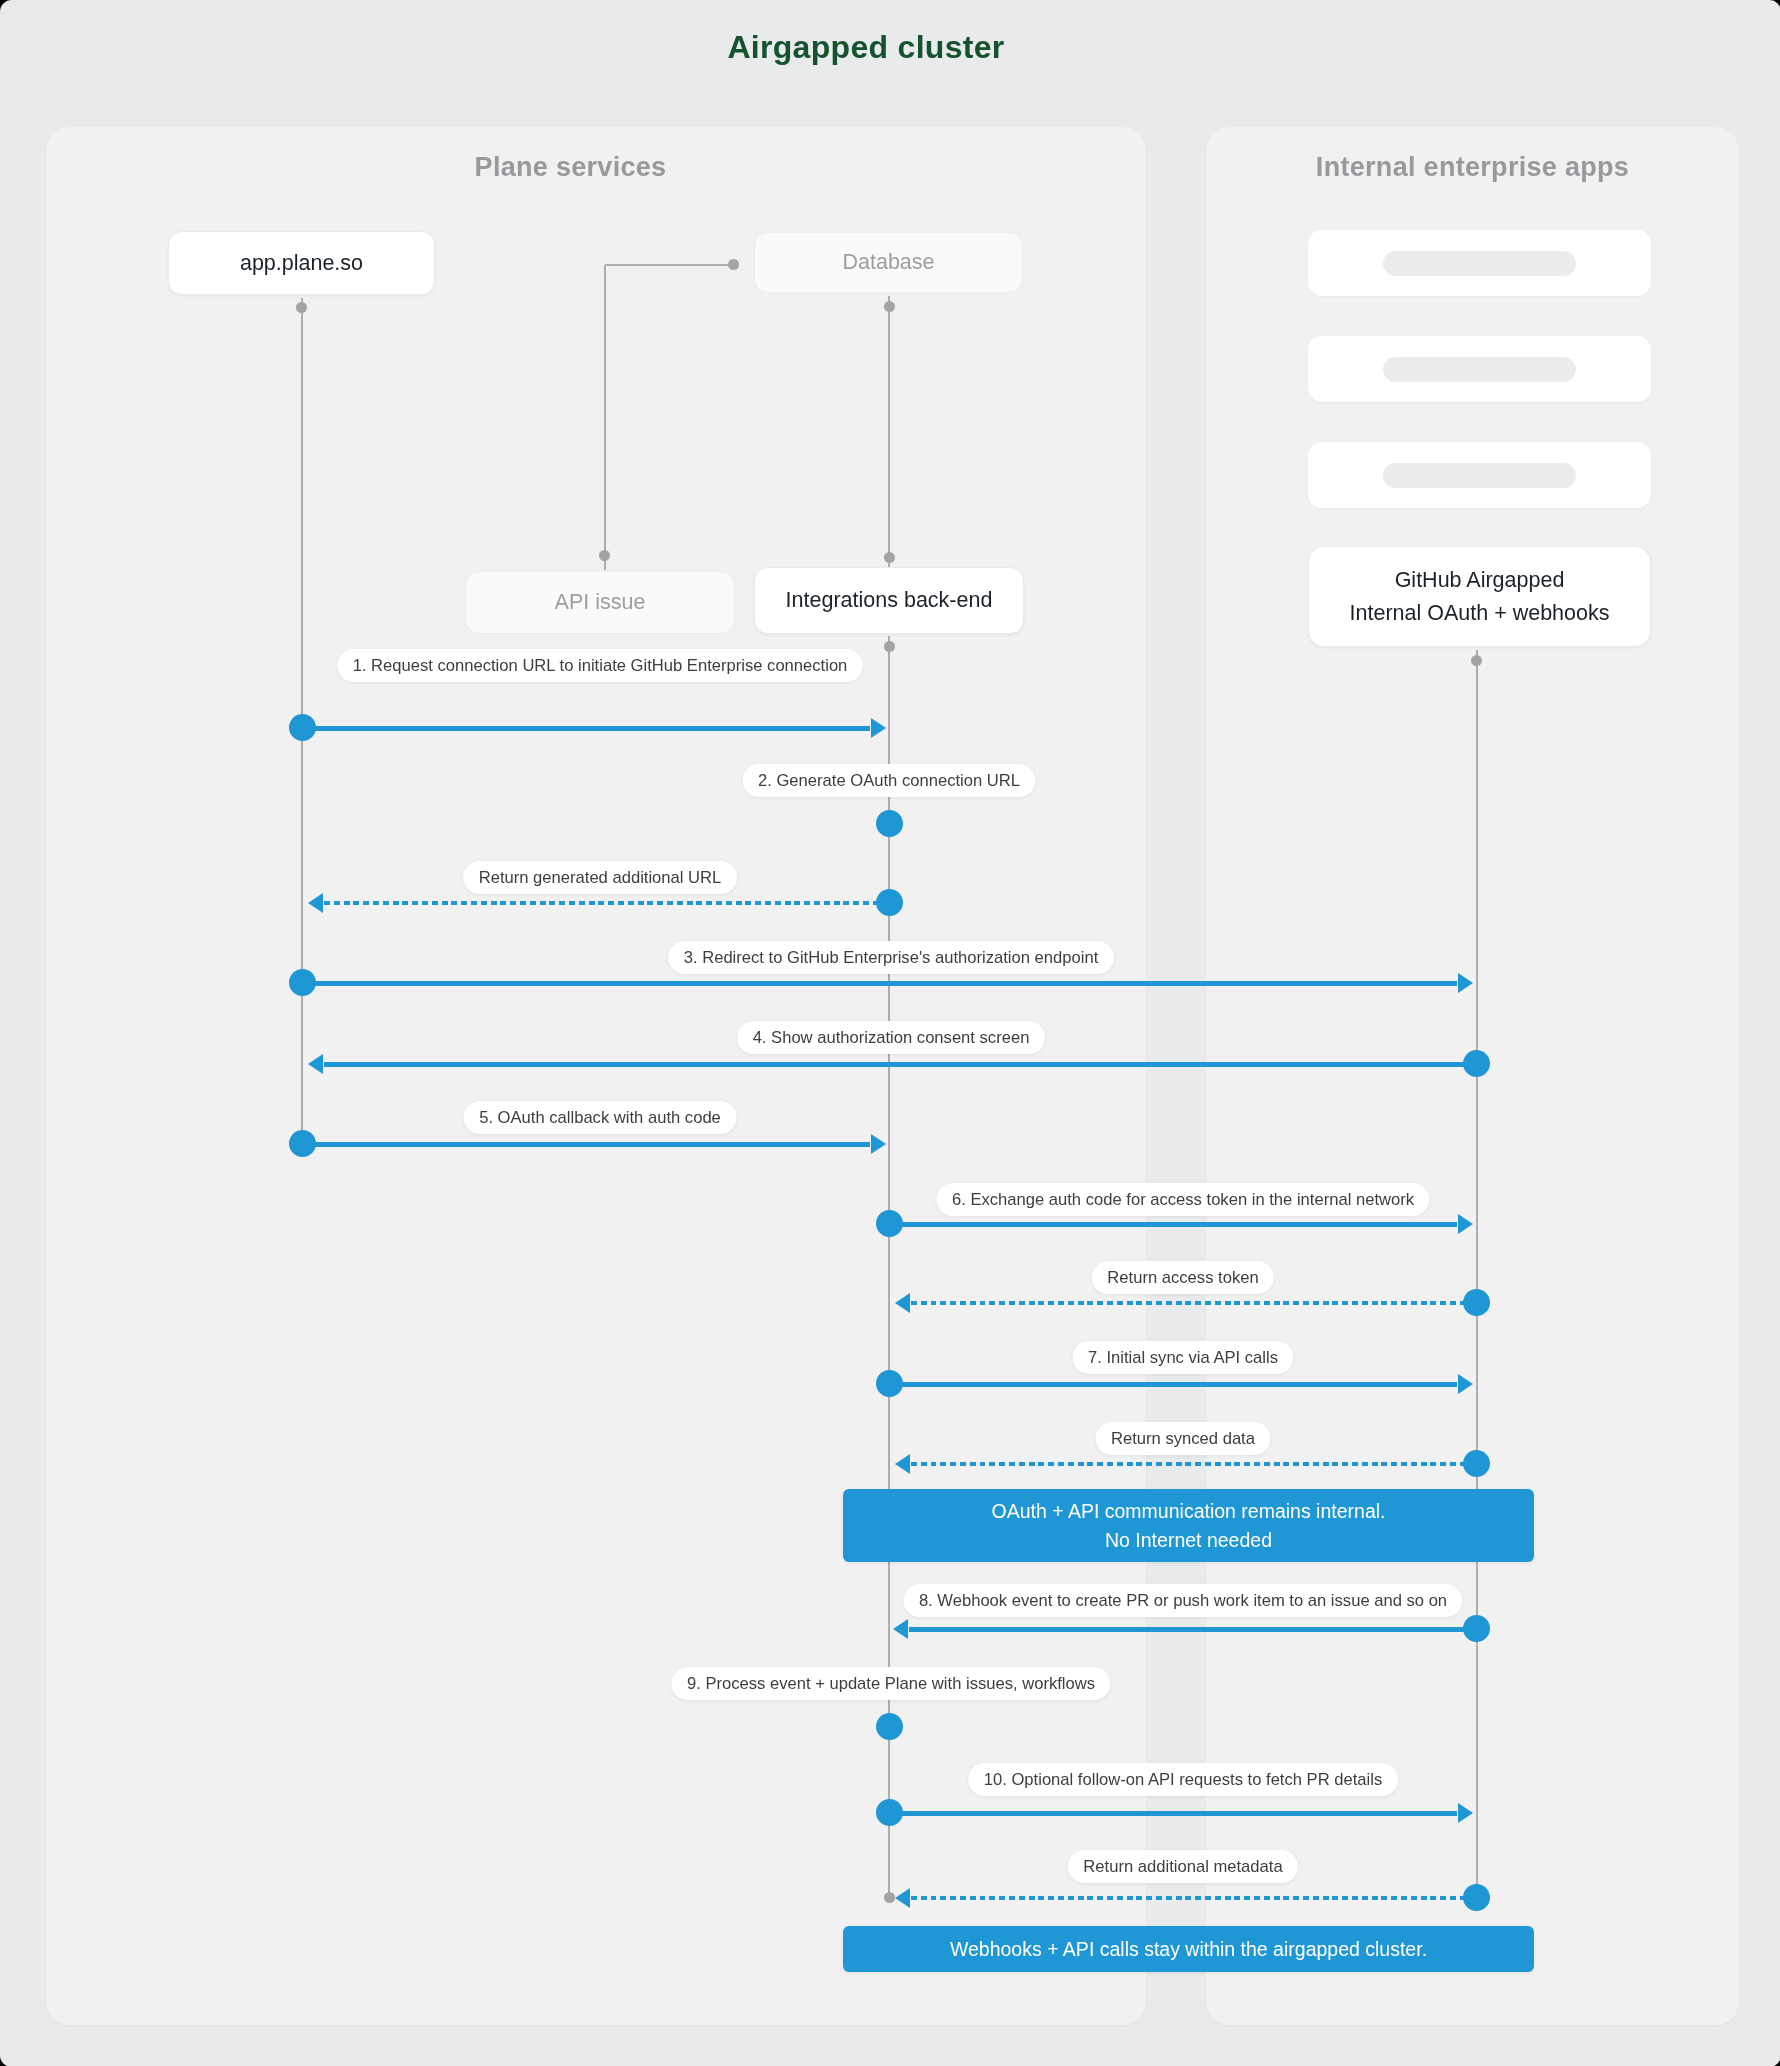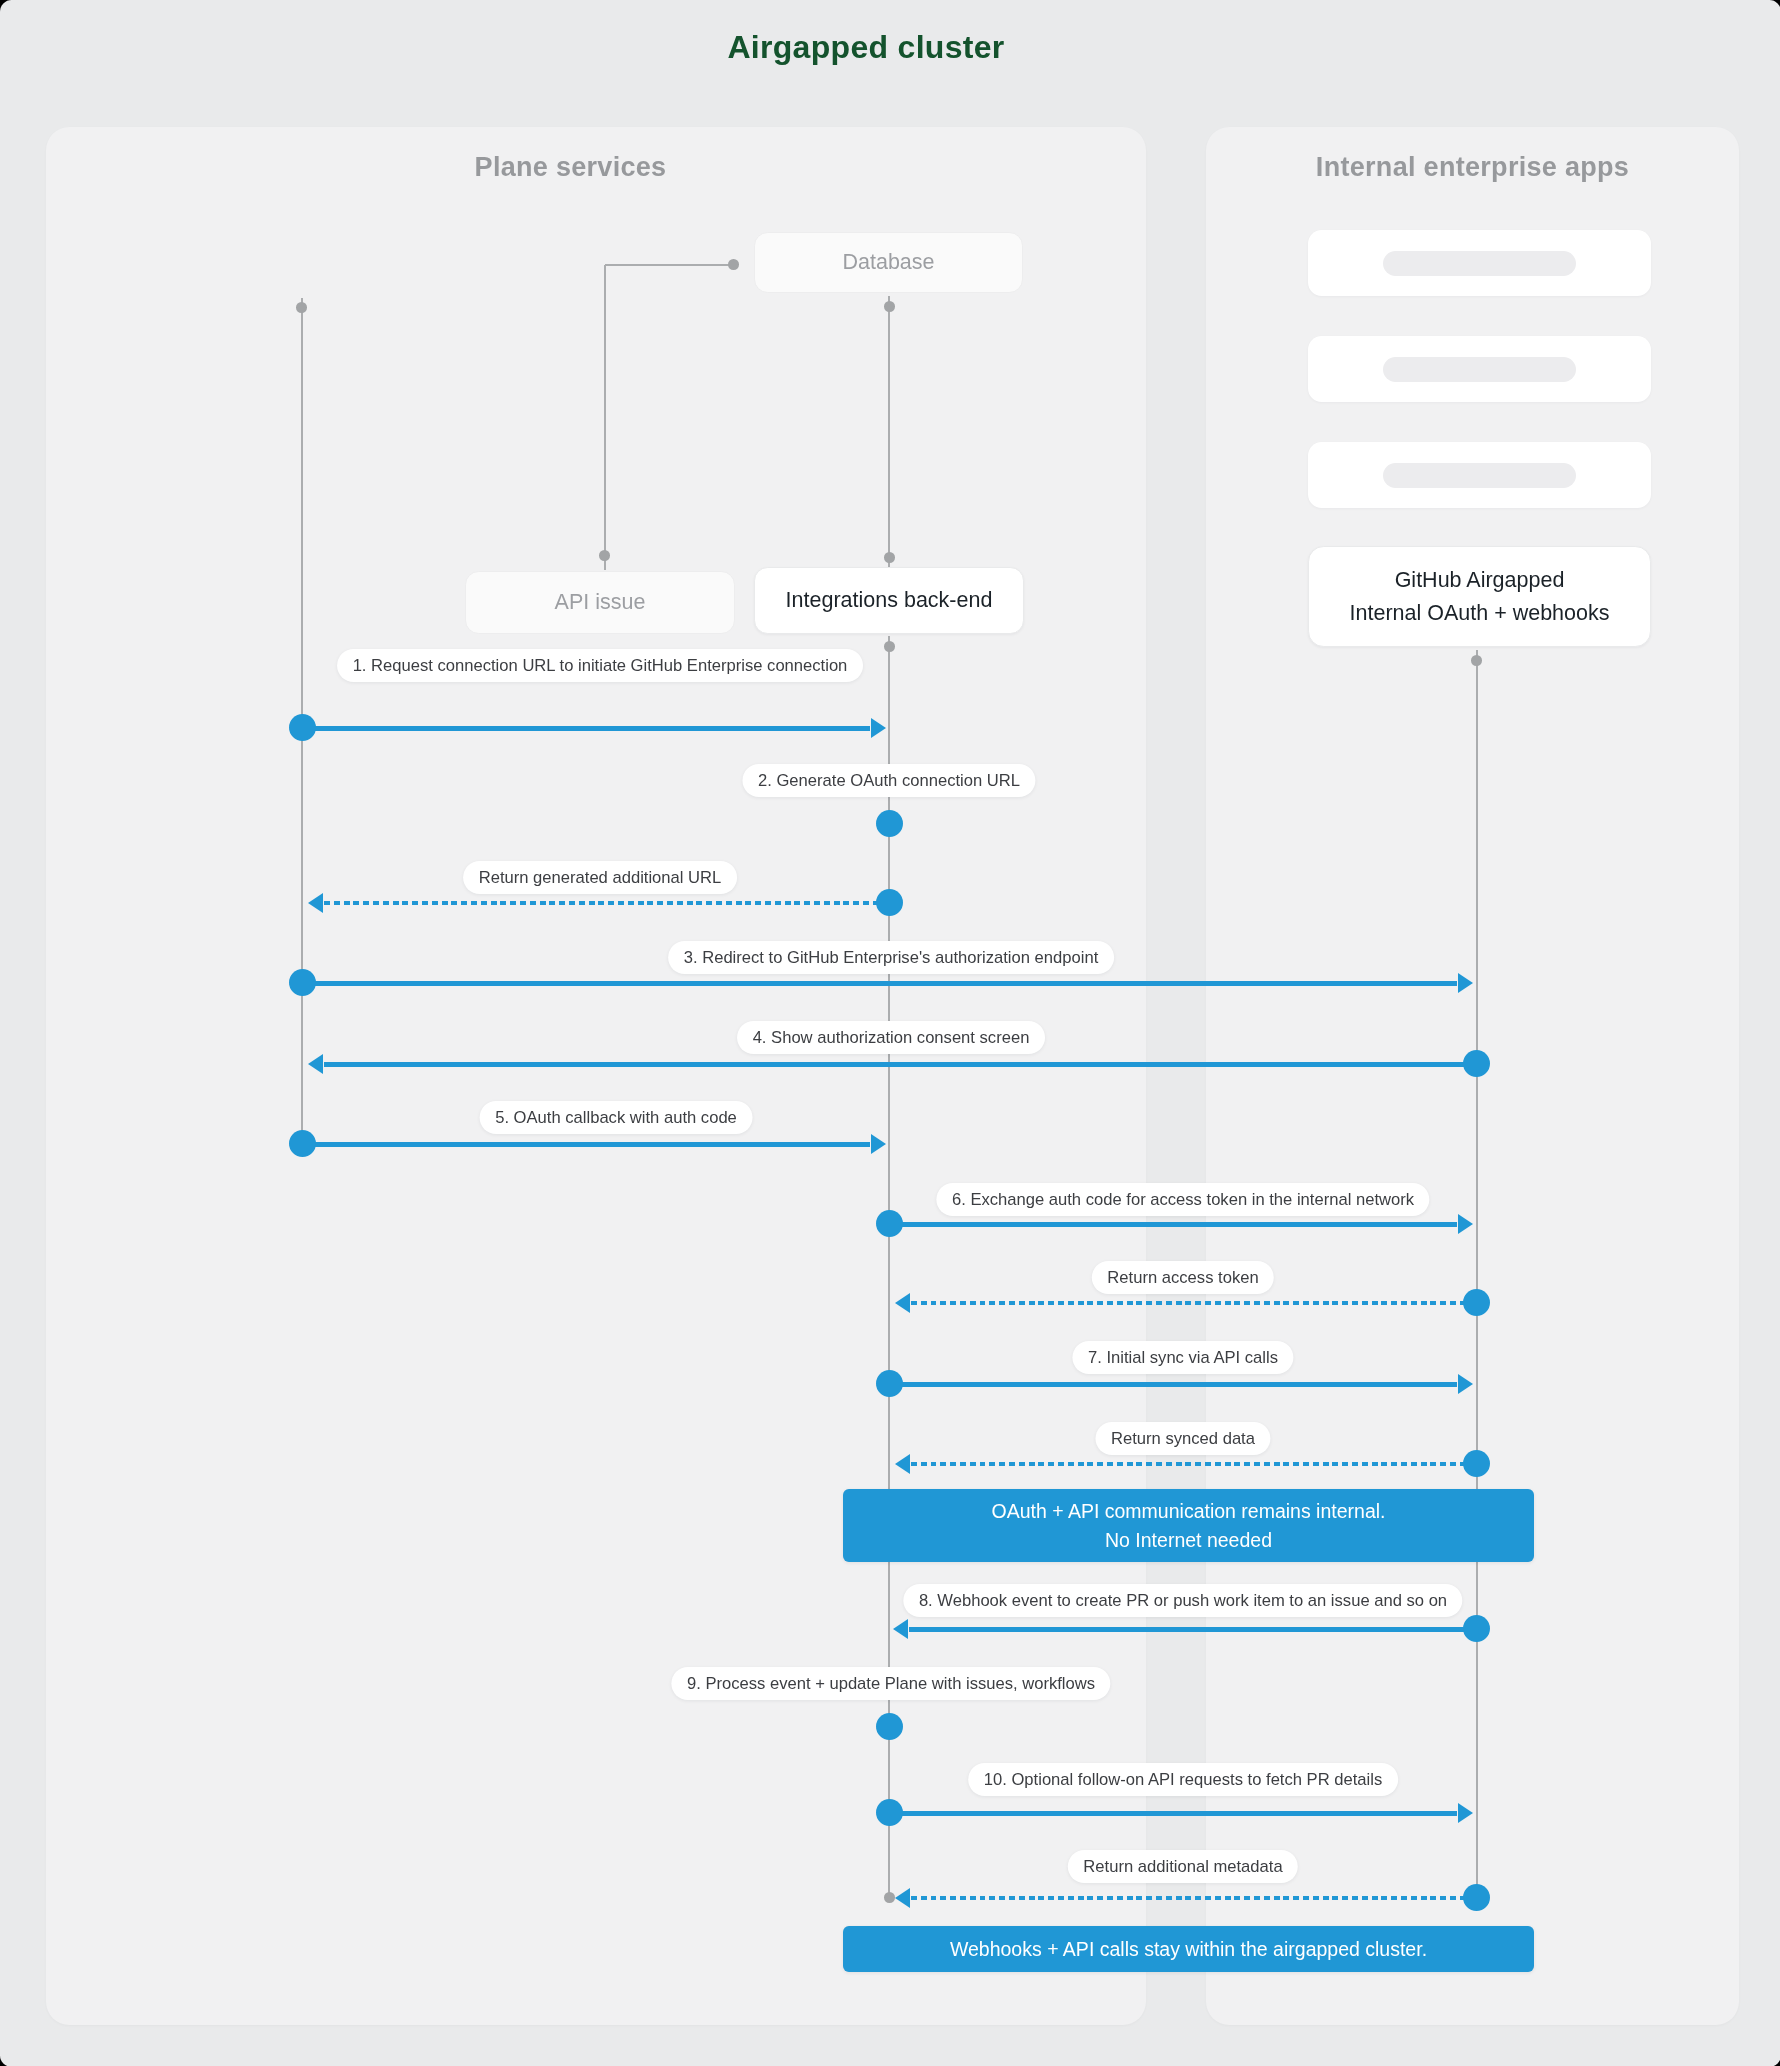--- a/index.html
+++ b/index.html
@@ -75,20 +75,23 @@
 
   <span class="gdot" style="left:296px;top:302px;"></span>
   <span class="gdot" style="left:728px;top:259px;"></span>
   <span class="gdot" style="left:599px;top:550px;"></span>
   <span class="gdot" style="left:884px;top:301px;"></span>
   <span class="gdot" style="left:884px;top:552px;"></span>
   <span class="gdot" style="left:884px;top:641px;"></span>
   <span class="gdot" style="left:1471px;top:655px;"></span>
   <span class="gdot" style="left:884px;top:1892px;"></span>
 
+  <div class="node" style="left:168px;top:231px;width:267px;height:64px;">
+    <span>app.plane.so</span>
+  </div>
   <div class="node faded" style="left:754px;top:232px;width:269px;height:61px;">
     <span>Database</span>
   </div>
   <div class="node faded" style="left:465px;top:571px;width:270px;height:63px;">
     <span>API issue</span>
   </div>
   <div class="node" style="left:754px;top:567px;width:270px;height:67px;">
     <span>Integrations back-end</span>
   </div>
 
@@ -178,21 +181,21 @@
 
   <div class="banner" style="left:843px;top:1926px;width:691px;height:46px;">
     <span>Webhooks + API calls stay within the airgapped cluster.</span>
   </div>
 
   <div class="msg-label" style="left:600px;top:649px;">1. Request connection URL to initiate GitHub Enterprise connection</div>
   <div class="msg-label" style="left:889px;top:764px;">2. Generate OAuth connection URL</div>
   <div class="msg-label" style="left:600px;top:861px;">Return generated additional URL</div>
   <div class="msg-label" style="left:891px;top:941px;">3. Redirect to GitHub Enterprise's authorization endpoint</div>
   <div class="msg-label" style="left:891px;top:1021px;">4. Show authorization consent screen</div>
-  <div class="msg-label" style="left:616px;top:1101px;text-align:right;">5. OAuth callback with auth code</div>
+  <div class="msg-label" style="left:600px;top:1101px;text-align:right;">5. OAuth callback with auth code</div>
   <div class="msg-label" style="left:1183px;top:1183px;">6. Exchange auth code for access token in the internal network</div>
   <div class="msg-label" style="left:1183px;top:1261px;">Return access token</div>
   <div class="msg-label" style="left:1183px;top:1341px;">7. Initial sync via API calls</div>
   <div class="msg-label" style="left:1183px;top:1422px;">Return synced data</div>
   <div class="msg-label" style="left:1183px;top:1584px;">8. Webhook event to create PR or push work item to an issue and so on</div>
   <div class="msg-label" style="left:891px;top:1667px;">9. Process event + update Plane with issues, workflows</div>
   <div class="msg-label" style="left:1183px;top:1763px;">10. Optional follow-on API requests to fetch PR details</div>
   <div class="msg-label" style="left:1183px;top:1850px;">Return additional metadata</div>
 
 </div>

